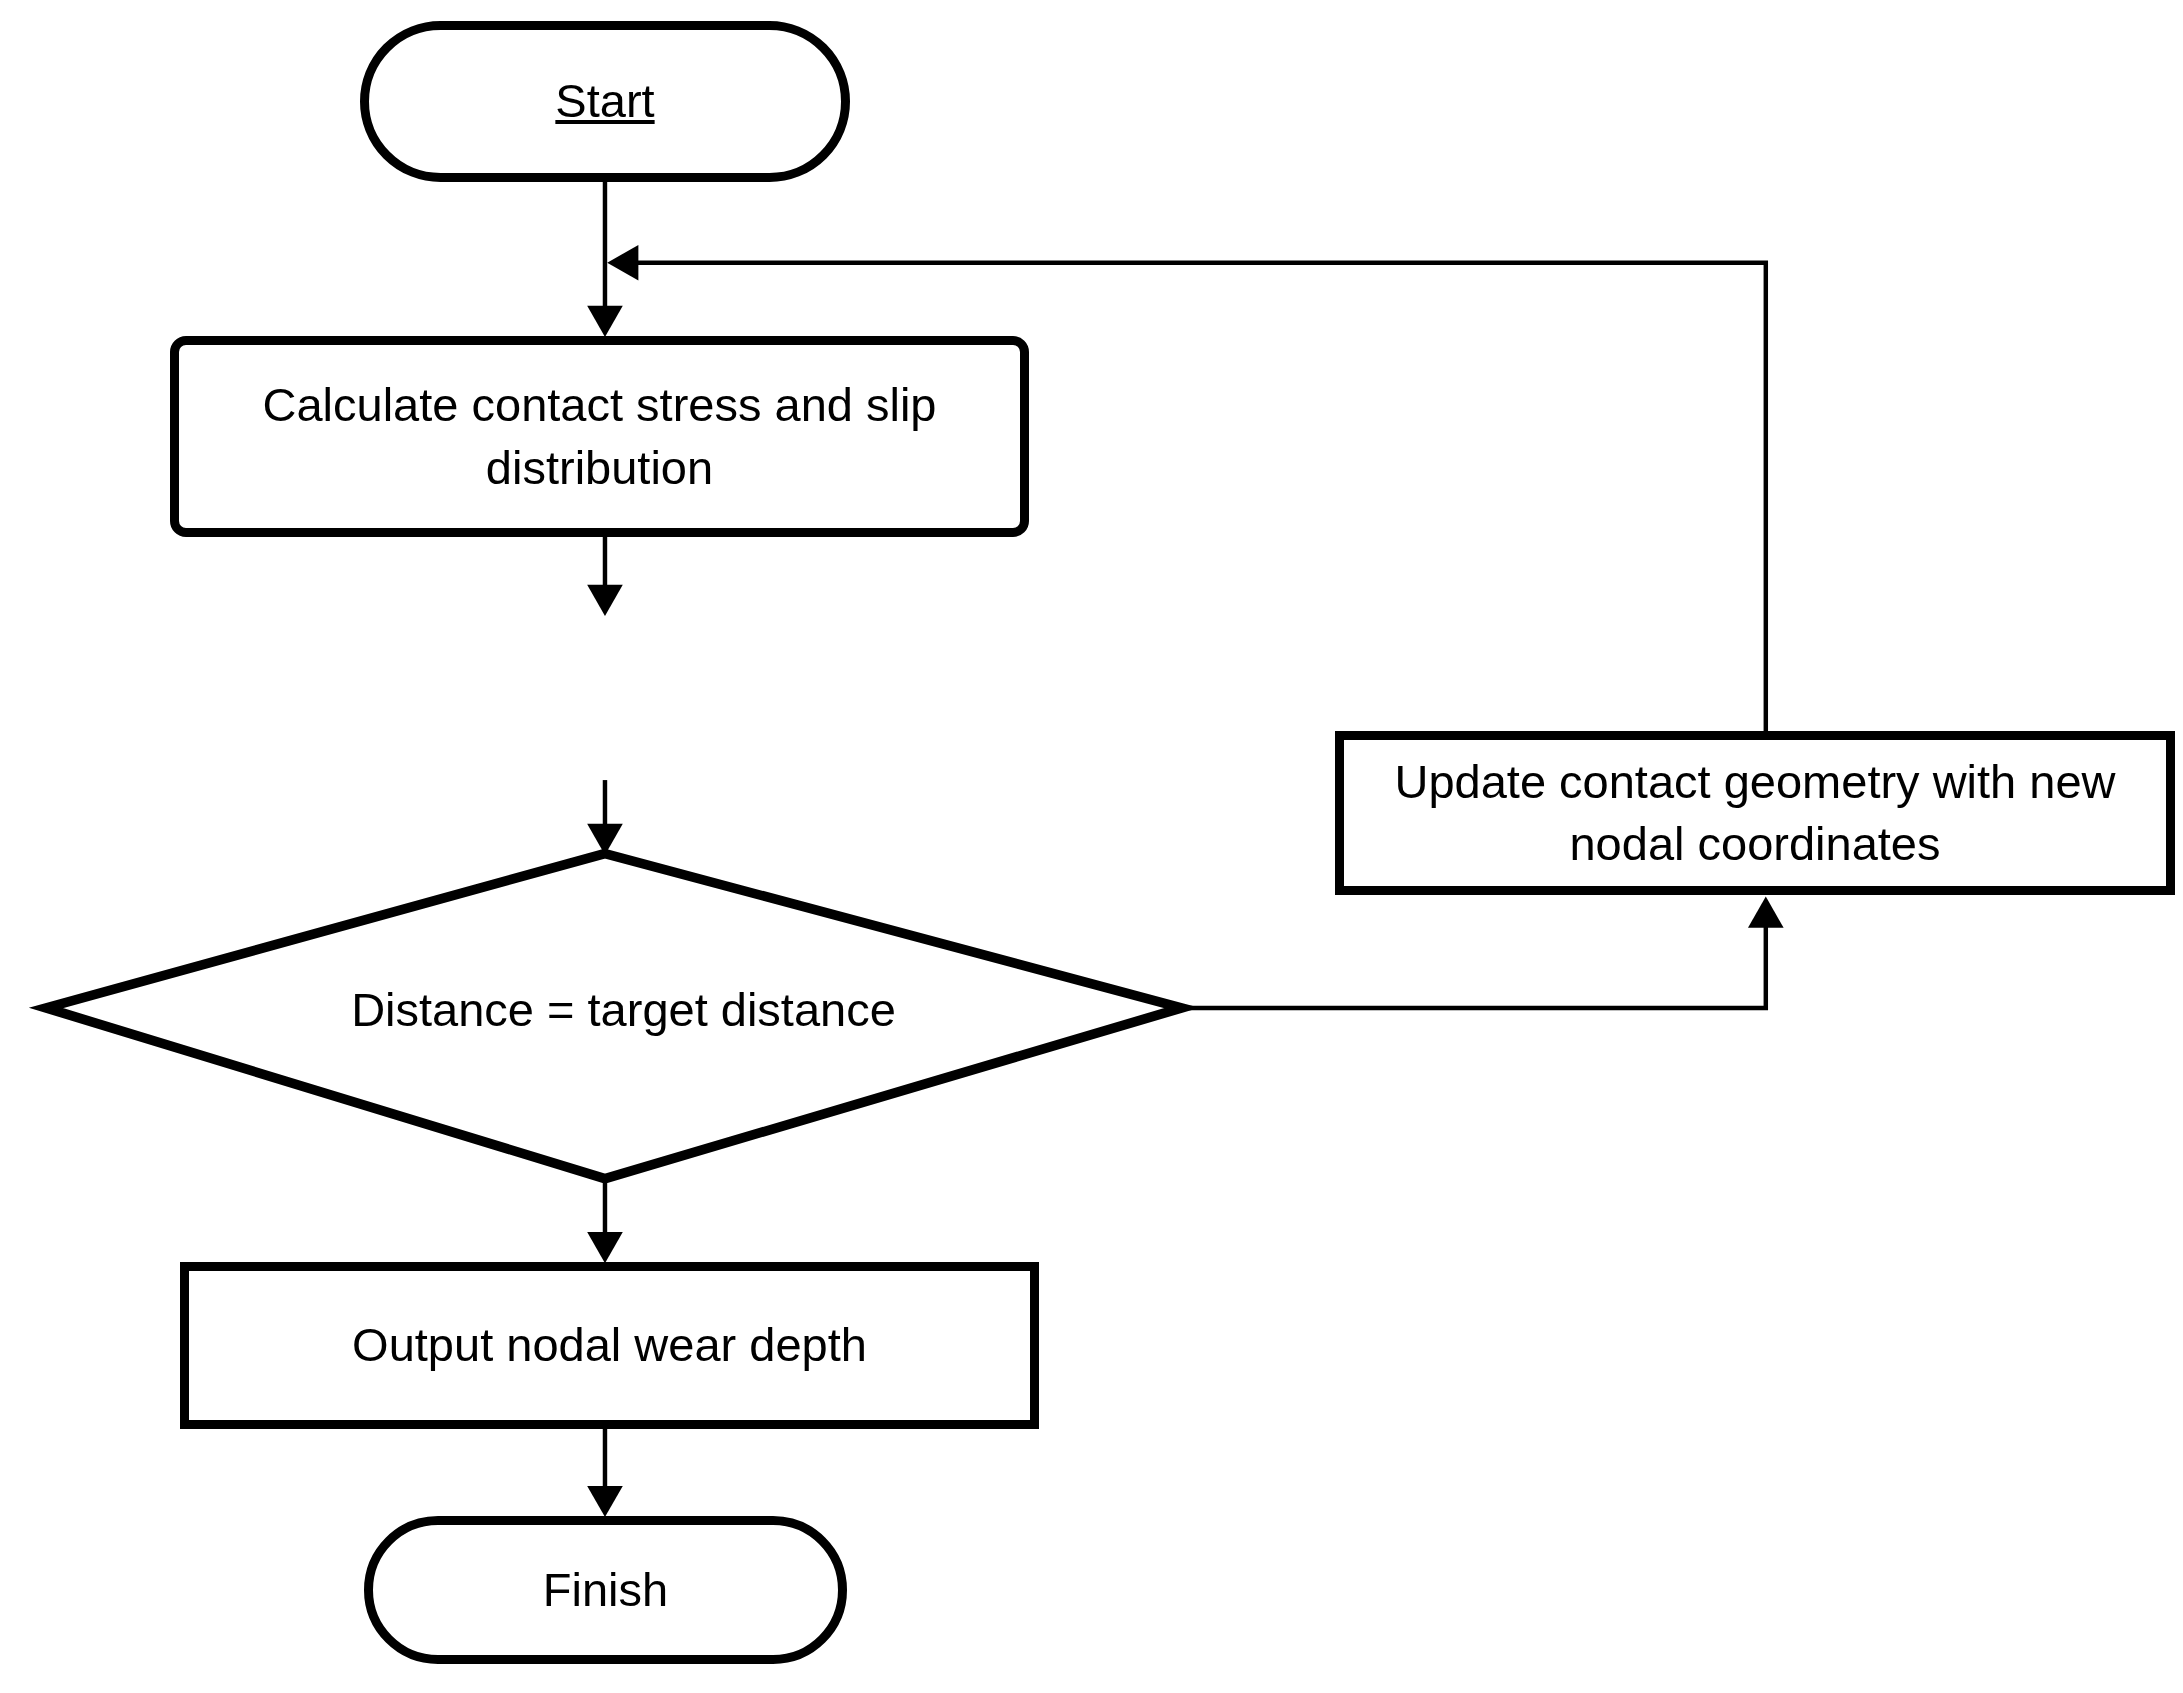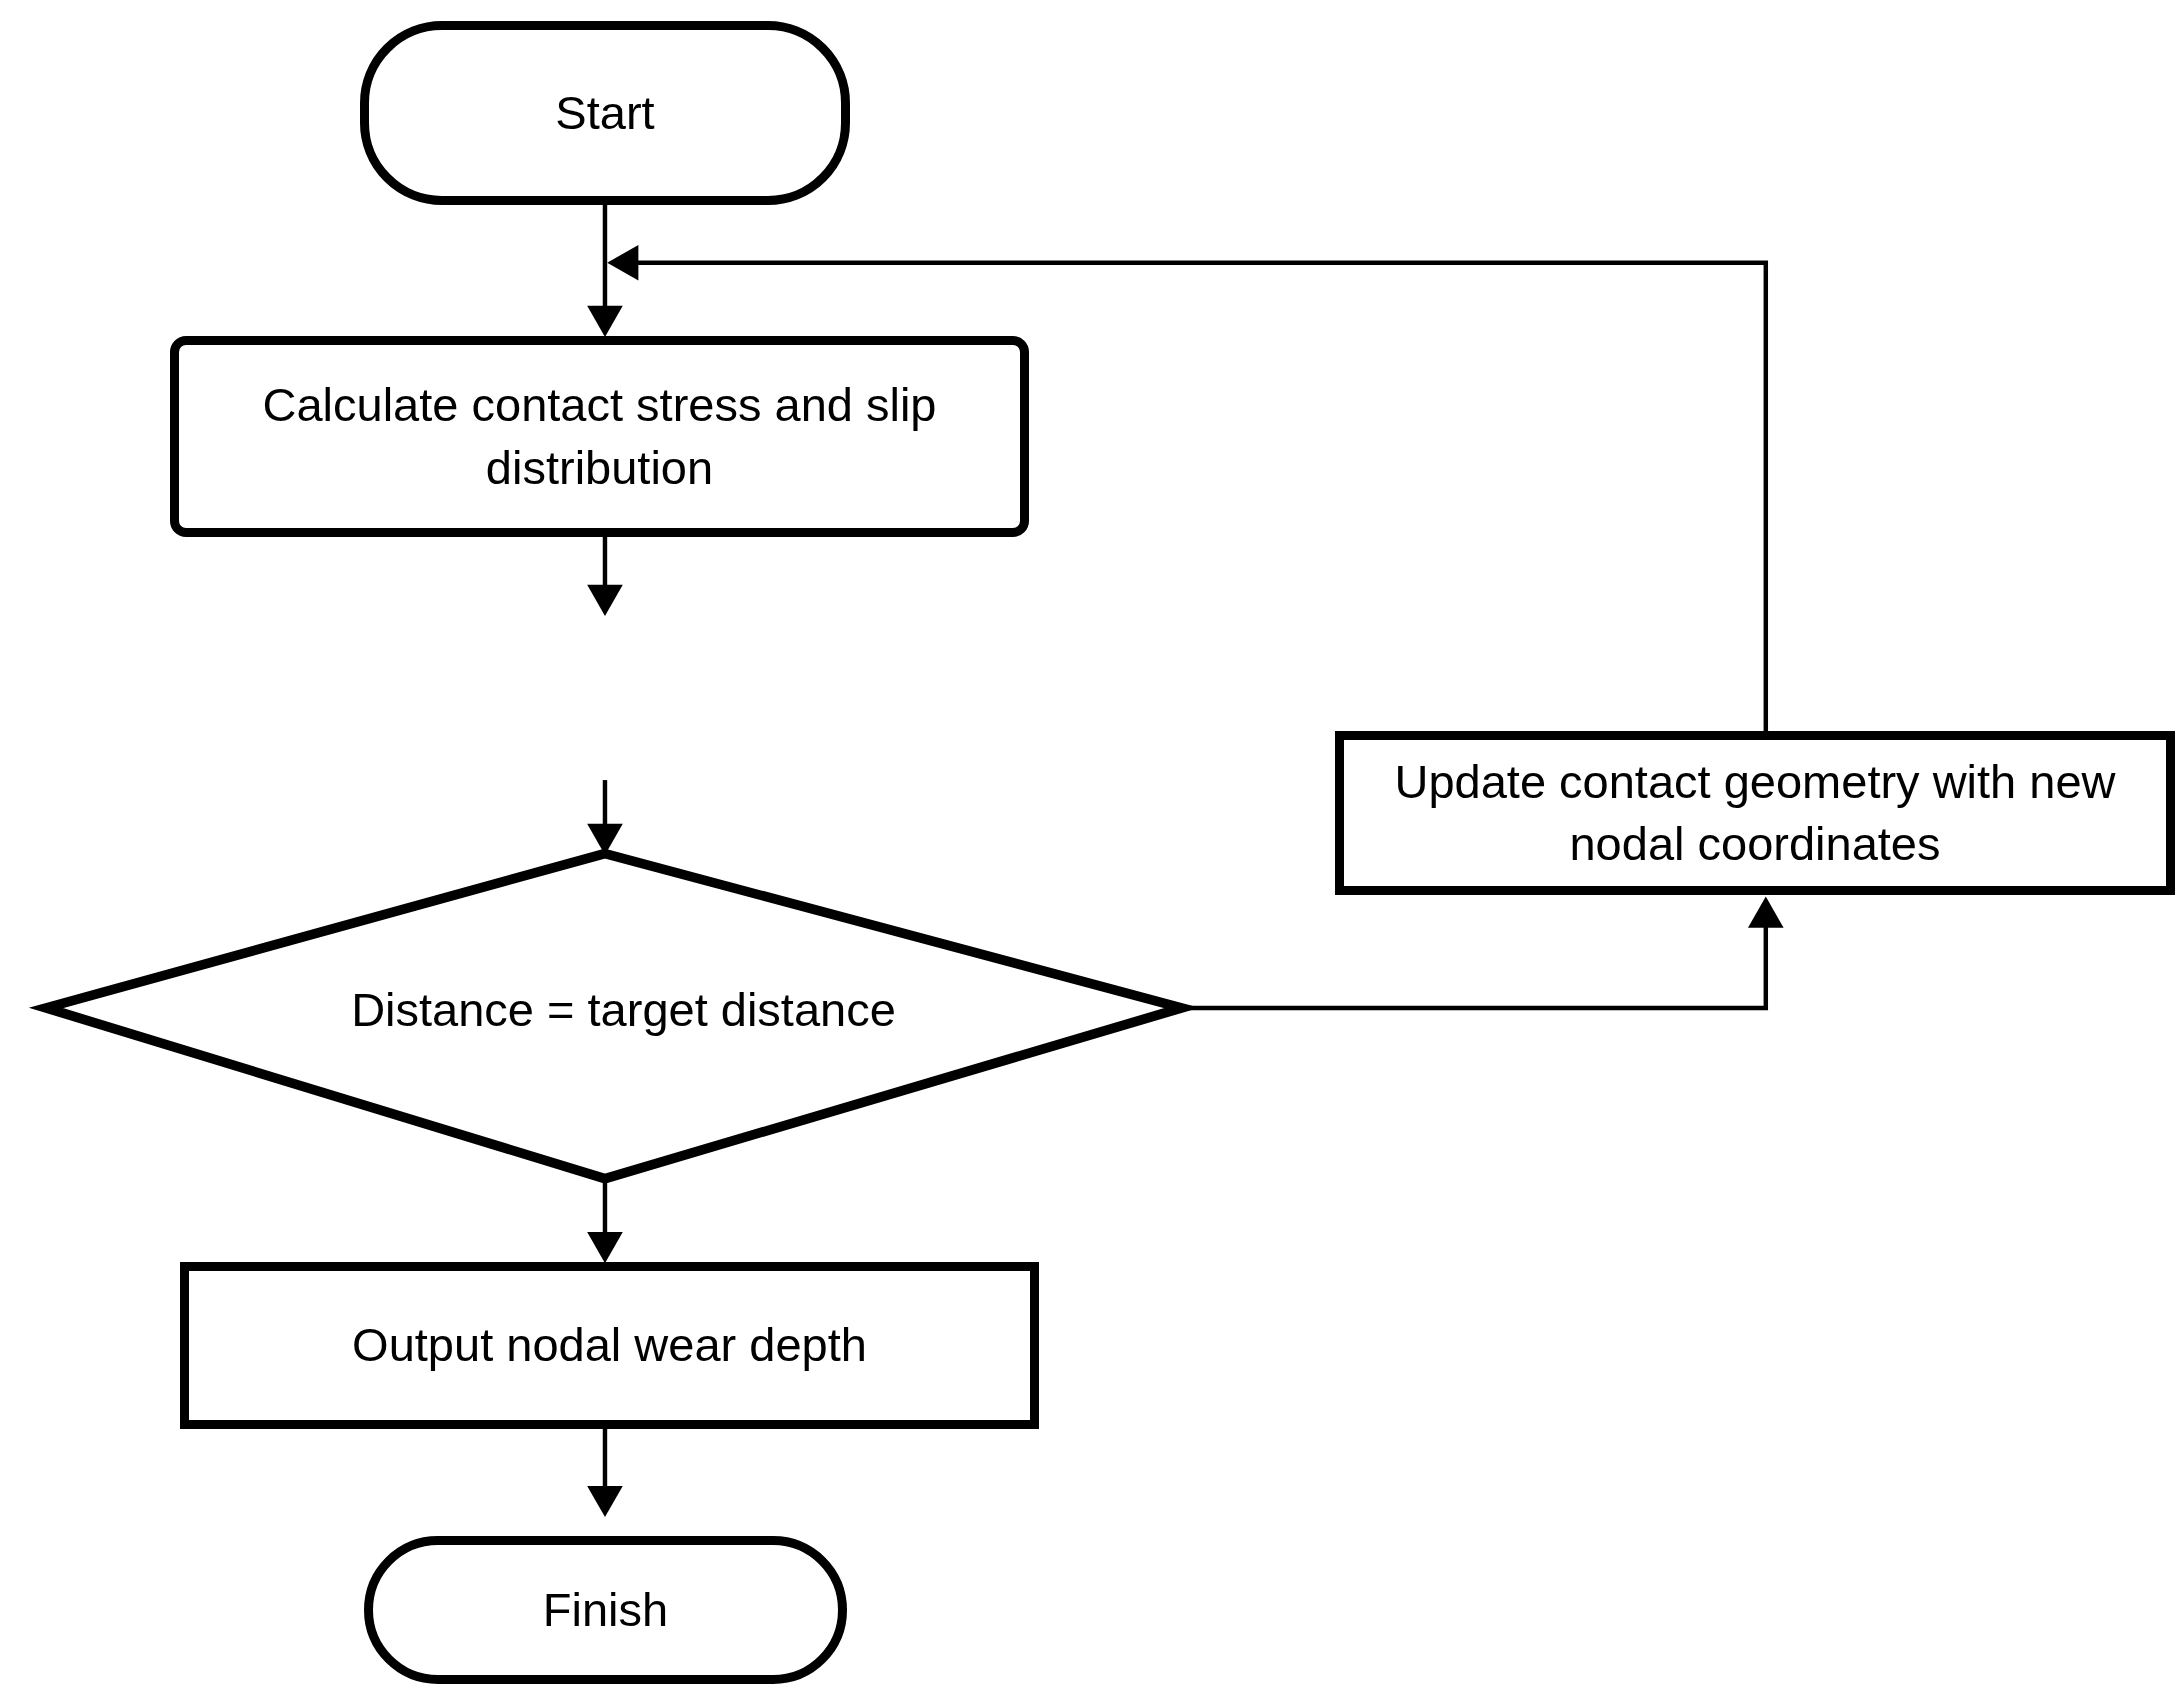--- a/index.html
+++ b/index.html
@@ -95,39 +95,39 @@
       <polyline points="1592,1358 2379,1358 2379,1248" fill="none" stroke="#000000" stroke-width="6"></polyline>
       <polygon points="2379,1208 2355,1250 2403,1250" fill="#000000"></polygon>
     </g>
 
     <g>
       <line x1="815" y1="1925" x2="815" y2="2006" stroke="#000000" stroke-width="6"></line>
       <polygon points="815,2044 791,2002 839,2002" fill="#000000"></polygon>
     </g>
   </svg>
 
-  <div class="node terminator" style="left:360px; top:21px; width:490px; height:184px;">
+  <div class="node terminator" style="left:360px; top:21px; width:490px; height:161px;text-decoration:underline;">
     <span class="node-label">Start</span>
   </div>
 
   <div class="node" style="left:170px; top:336px; width:859px; height:201px;border-radius:16px;">
     <span class="node-label">Calculate contact stress and slip distribution</span>
   </div>
 
 
   <div class="label-only" style="left:178px; top:962px; width:891px; height:97px;">
     <span class="node-label" style="max-width:891px;">Distance = target distance</span>
   </div>
 
   <div class="node" style="left:180px; top:1262px; width:859px; height:167px;">
     <span class="node-label">Output nodal wear depth</span>
   </div>
 
   <div class="node" style="left:1335px; top:731px; width:840px; height:164px;">
     <span class="node-label">Update contact geometry with new nodal coordinates</span>
   </div>
 
-  <div class="node terminator" style="left:364px; top:1516px; width:483px; height:148px;margin-top:20px;">
+  <div class="node terminator" style="left:364px; top:1516px; width:483px; height:148px;">
     <span class="node-label">Finish</span>
   </div>
 
 </div>
 
 
 </body></html>

